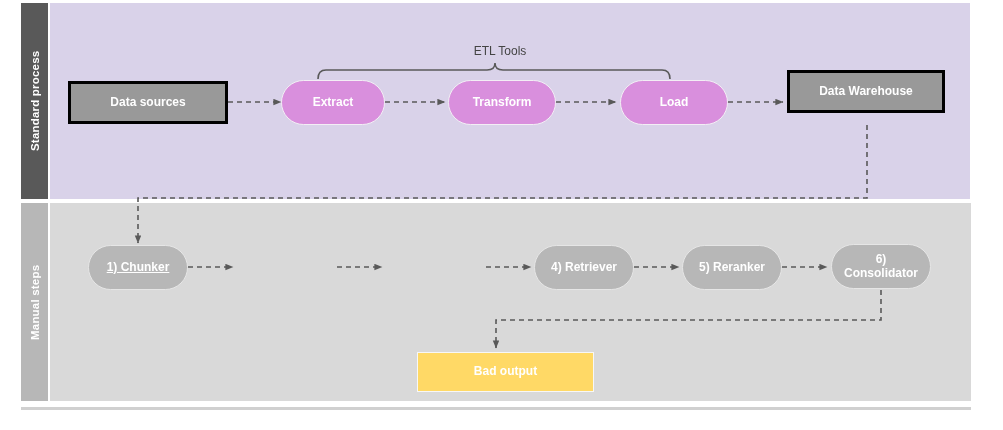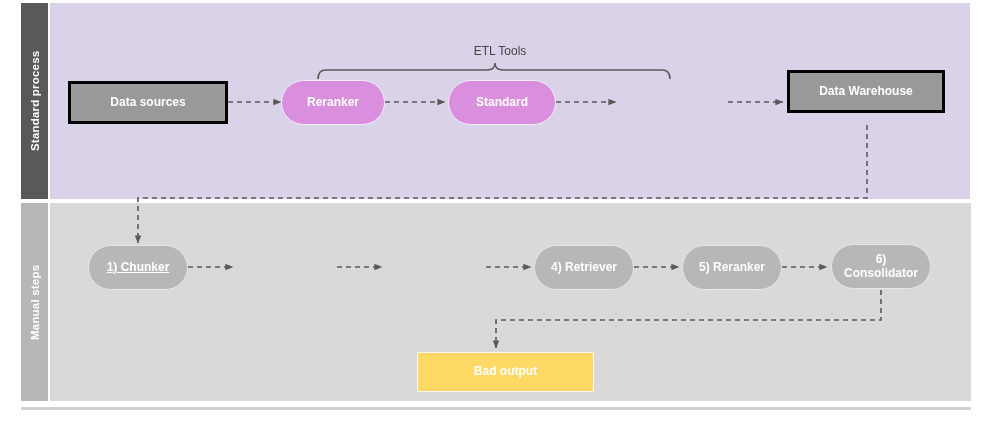--- a/index.html
+++ b/index.html
@@ -156,24 +156,25 @@
     <line class="dash" x1="634" y1="267" x2="679" y2="267" marker-end="url(#ah)"></line>
     <line class="dash" x1="782" y1="267" x2="827" y2="267" marker-end="url(#ah)"></line>
 
     <path class="dash" d="M881,290 L881,320 L496,320 L496,348" marker-end="url(#ah)"></path>
   </svg>
 
   <div id="etl-label">ETL Tools</div>
 
   <div class="node rect" style="left:68px;  top:81px;  width:160px; height:43px;">Data sources</div>
 
-  <div class="node pill-purple" style="left:281px; top:80px; width:104px; height:45px;">Reranker</div>
+  <div class="node pill-purple" style="left:281px; top:80px; width:104px; height:45px;">Extract</div>
 
-  <div class="node pill-purple" style="left:448px; top:80px; width:108px; height:45px;">Standard</div>
+  <div class="node pill-purple" style="left:448px; top:80px; width:108px; height:45px;">Transform</div>
 
+  <div class="node pill-purple" style="left:620px; top:80px; width:108px; height:45px;">Load</div>
 
   <div class="node rect" style="left:787px; top:70px; width:158px; height:43px;">Data Warehouse</div>
 
   <div class="node pill-gray" style="left:88px;  top:245px; width:100px; height:45px;text-decoration:underline;">1) Chunker</div>
 
 
 
   <div class="node pill-gray" style="left:534px; top:245px; width:100px; height:45px;">4) Retriever</div>
 
   <div class="node pill-gray" style="left:682px; top:245px; width:100px; height:45px;">5) Reranker</div>

